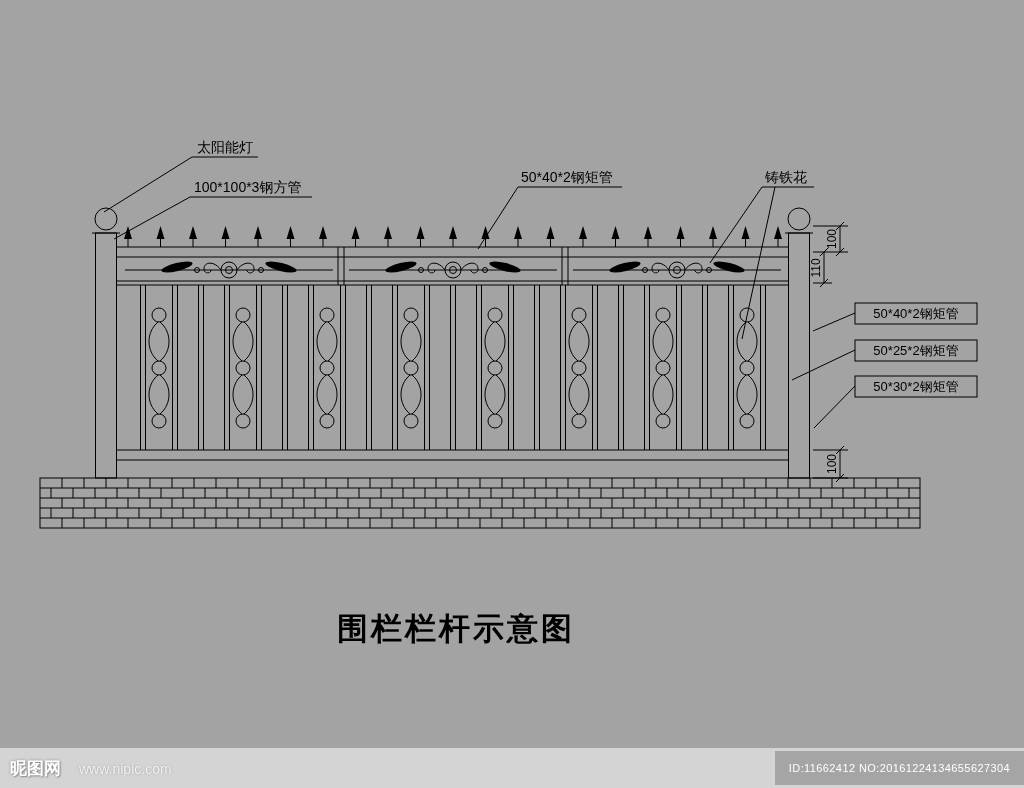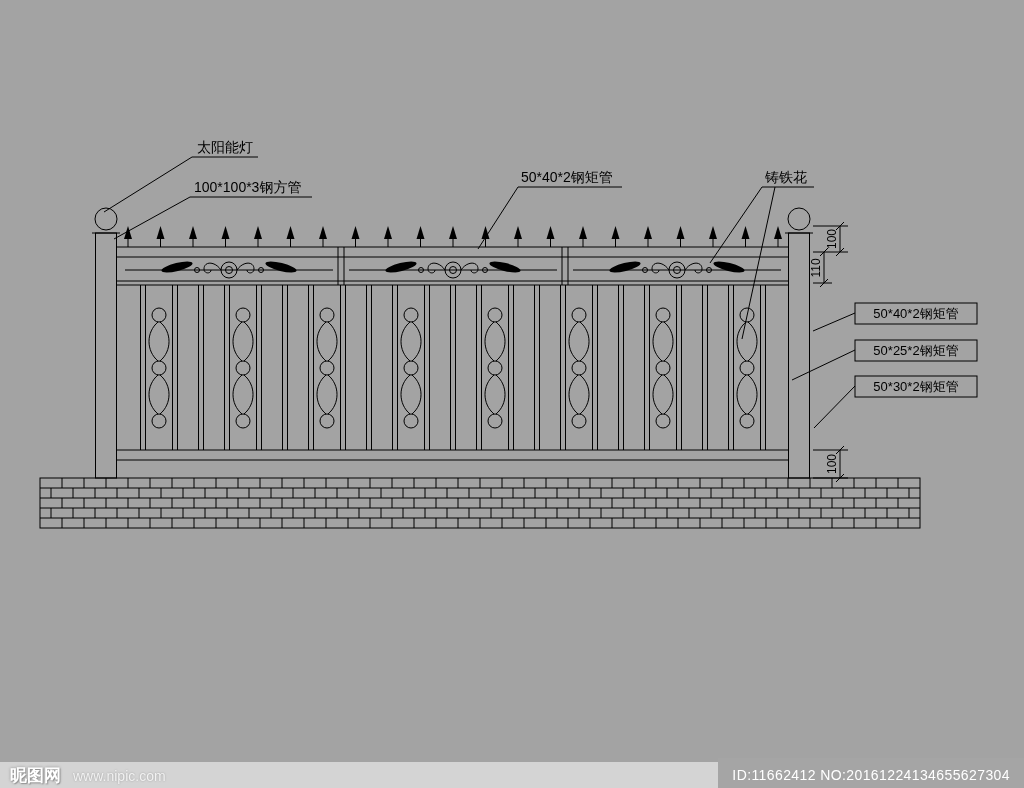--- a/index.html
+++ b/index.html
@@ -6,26 +6,26 @@
   #page{position:relative;width:1024px;height:788px;background:#a3a3a3;overflow:hidden;
         font-family:"Liberation Sans",sans-serif;}
   #fence-svg{position:absolute;left:0;top:0;}
   text{fill:#000;}
   .lbl{font-family:"Liberation Sans",sans-serif;font-size:14px;}
   .lblbox{font-family:"Liberation Sans",sans-serif;font-size:13px;}
   .dim{font-family:"Liberation Sans",sans-serif;font-size:12px;}
   #title{position:absolute;left:0;top:608px;width:912px;text-align:center;
          font-size:31px;font-weight:bold;letter-spacing:3px;color:#000;
          font-family:"Liberation Sans",sans-serif;}
-  #wmbar{position:absolute;left:0;bottom:0;width:1024px;height:26px;background:#d4d4d4;
+  #wmbar{position:absolute;left:0;bottom:0;width:1024px;height:40px;background:#d4d4d4;
          display:flex;align-items:center;}
   #wm-left{display:flex;align-items:baseline;padding-left:10px;}
   #wm-logo{font-size:17px;font-weight:bold;color:#ffffff;text-shadow:0 0 3px #8a8a8a,1px 1px 1px #9a9a9a;}
-  #wm-url{font-size:14px;color:#f2f2f2;margin-left:12px;text-shadow:0 0 2px #9a9a9a;}
-  #wm-right{margin-left:auto;height:34px;background:#a5a5a5;color:#ffffff;font-size:14px;
+  #wm-url{font-size:14px;color:#f2f2f2;margin-left:18px;text-shadow:0 0 2px #9a9a9a;}
+  #wm-right{margin-left:auto;height:34px;background:#a5a5a5;color:#ffffff;font-size:11px;
             display:flex;align-items:center;padding:0 14px;letter-spacing:0.4px;}
 </style>
 </head>
 <body>
 
 <div id="page">
 
   <svg id="fence-svg" width="1024" height="750" viewBox="0 0 1024 750">
 
     <g>
@@ -589,20 +589,21 @@
       <line x1="813" y1="478" x2="848" y2="478"></line>
       <line x1="840" y1="450" x2="840" y2="478"></line>
       <line x1="836" y1="454" x2="844" y2="446"></line>
       <line x1="836" y1="482" x2="844" y2="474"></line>
     </g>
     <text class="dim" x="836" y="239" text-anchor="middle" transform="rotate(-90 836 239)">100</text>
     <text class="dim" x="820" y="268" text-anchor="middle" transform="rotate(-90 820 268)">110</text>
     <text class="dim" x="836" y="464" text-anchor="middle" transform="rotate(-90 836 464)">100</text>
   </svg>
 
+  <div id="title">围栏栏杆示意图</div>
 
   <div id="wmbar">
     <div id="wm-left">
       <span id="wm-logo">昵图网</span>
       <span id="wm-url">www.nipic.com</span>
     </div>
     <div id="wm-right">ID:11662412 NO:20161224134655627304</div>
   </div>
 </div>
 

